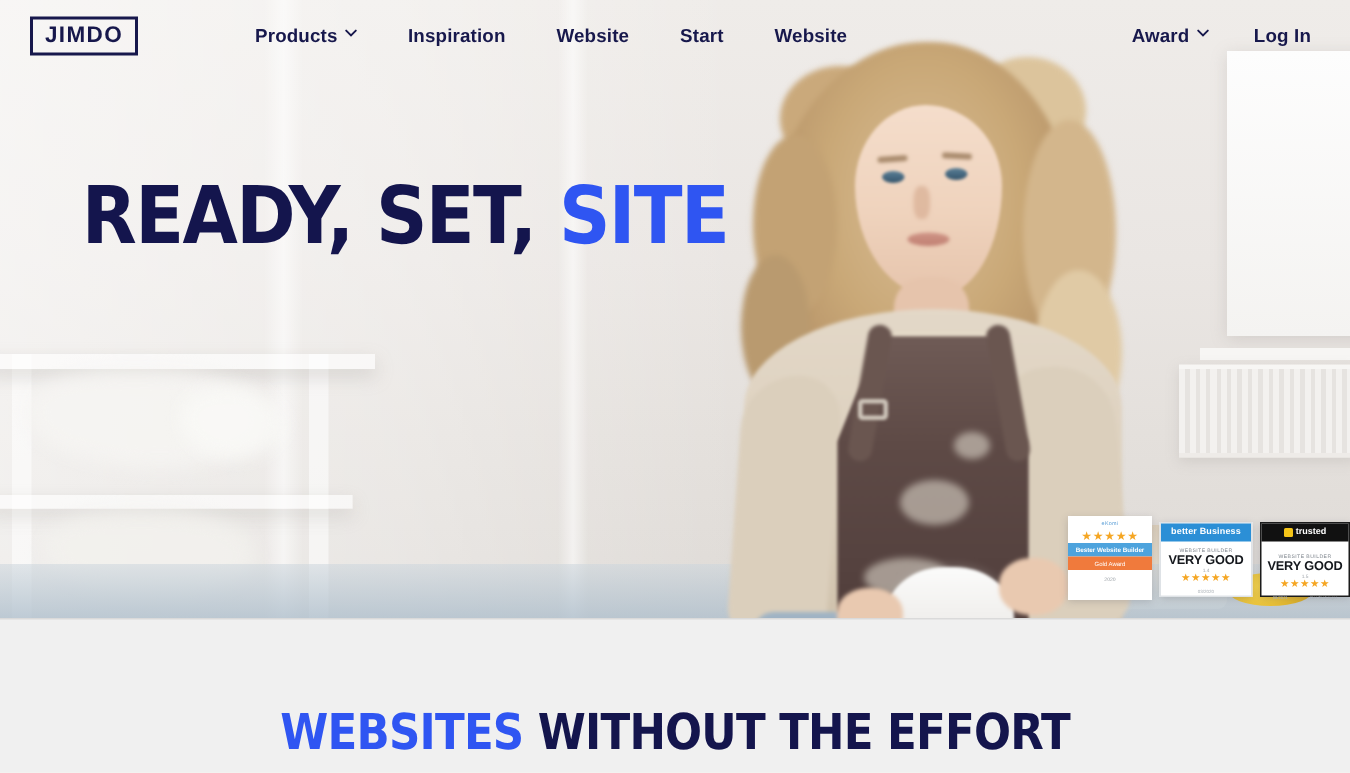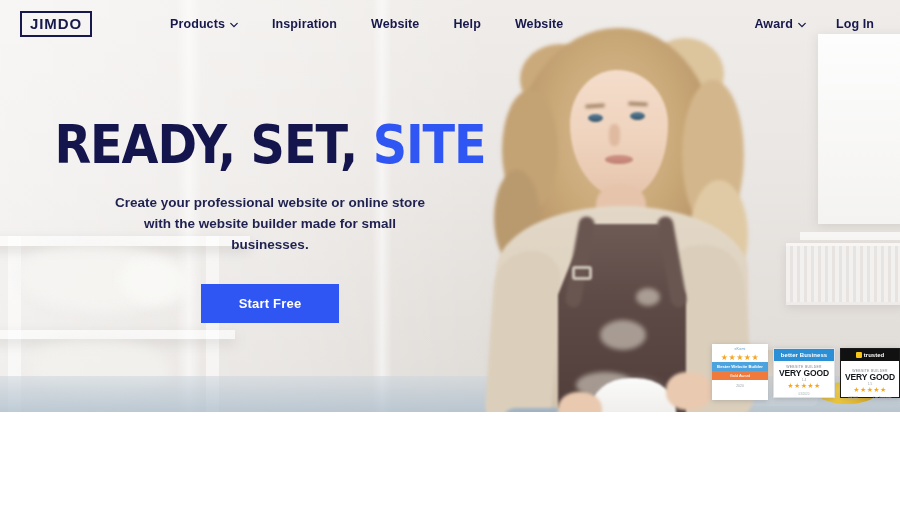--- a/index.html
+++ b/index.html
@@ -158,21 +158,21 @@
   .logo {
     margin-left:20px;
     border:2px solid #17184c;
     padding:3px 8px 4px;
     font-weight:bold; font-size:15px; letter-spacing:.06em;
     color:#17184c; line-height:1;
   }
   .nav-links { display:flex; align-items:center; margin-left:78px; gap:34px; }
   .nav-link {
     font-size:12.5px; font-weight:bold; color:#17184c;
-    letter-spacing:.1px; cursor:pointer; display:flex; align-items:flex-end; gap:5px;
+    letter-spacing:.1px; cursor:pointer; display:flex; align-items:center; gap:5px;
     white-space:nowrap;
   }
   .chev { display:inline-block; width:8px; height:8px; position:relative; top:-1px; }
   .chev svg { display:block; }
   .nav-right { margin-left:auto; display:flex; align-items:center; gap:30px; margin-right:26px; }
 
   
   .hero-content { position:absolute; left:0; top:0; width:540px; z-index:15; }
   .headline {
     margin-top:118px; text-align:center;
@@ -300,44 +300,40 @@
         <div class="nav-link">
           <span>Products</span>
           <span class="chev">
             <svg viewBox="0 0 10 6" width="8" height="6">
                 <path d="M1 1l4 4 4-4" fill="none" stroke="#17184c" stroke-width="1.6" stroke-linecap="round"></path>
               </svg>
           </span>
         </div>
         <div class="nav-link">Inspiration</div>
         <div class="nav-link">Website</div>
-        <div class="nav-link">Help</div>
+        <div class="nav-link">Start</div>
         <div class="nav-link">Website</div>
       </div>
 
       <div class="nav-right">
         <div class="nav-link">
           <span>Award</span>
           <span class="chev">
             <svg viewBox="0 0 10 6" width="8" height="6">
                 <path d="M1 1l4 4 4-4" fill="none" stroke="#17184c" stroke-width="1.6" stroke-linecap="round"></path>
               </svg>
           </span>
         </div>
         <div class="nav-link">Log In</div>
       </div>
     </div>
 
     <div class="hero-content">
       <div class="headline">
         <span>READY, SET,</span><span class="accent"> SITE</span>
-      </div>
-      <div class="subhead">Create your professional website or online store with the website builder made for small businesses.</div>
-      <div class="cta-wrap">
-        <button class="cta">Start Free</button>
       </div>
     </div>
 
     <div class="badges">
 
       <div class="badge badge-a">
         <div class="ba-top">
           <span class="ba-txt">eKomi</span>
         </div>
         <div class="ba-stars">★★★★★</div>
@@ -368,14 +364,19 @@
           <div class="bc-foot">
             <span>08/2021</span>
             <span>Der Testsieger</span>
           </div>
         </div>
       </div>
 
     </div>
   </div>
 
+  <div class="section2">
+    <div class="section2-title">
+      <span class="accent">WEBSITES</span><span> WITHOUT THE EFFORT</span>
+    </div>
+  </div>
 
 </div>
 
 </body></html>

